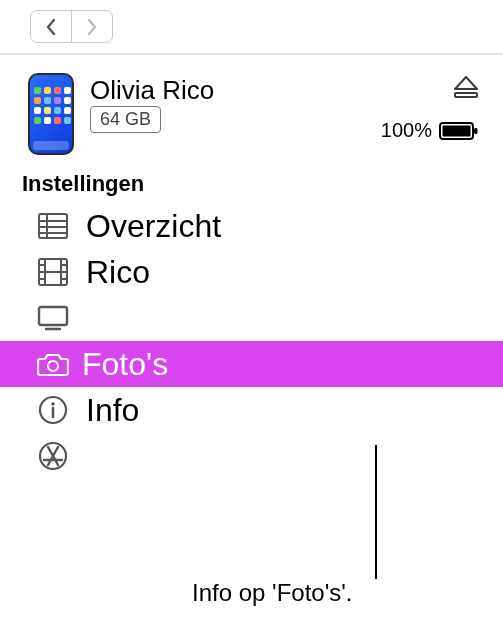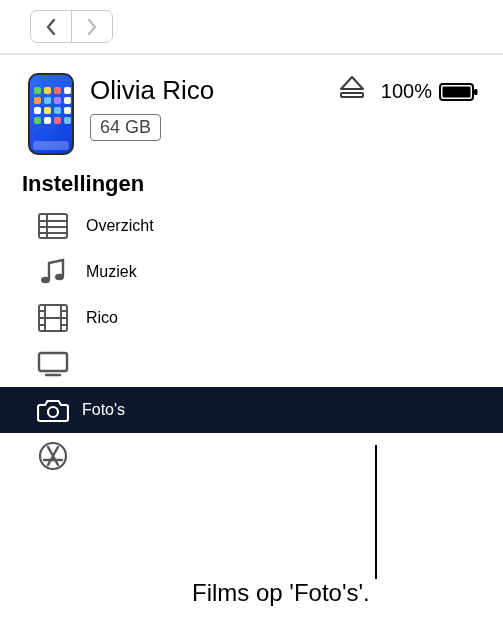--- a/index.html
+++ b/index.html
@@ -48,45 +48,45 @@
     .device-thumb .screen-grid {
       position: absolute; left: 4px; right: 4px; top: 12px;
       display: grid; grid-template-columns: repeat(4, 1fr); gap: 3px;
     }
     .device-thumb .app-icon { width: 7px; height: 7px; border-radius: 2px; }
     .device-thumb .dock {
       position: absolute; left: 3px; right: 3px; bottom: 3px; height: 9px;
       background: rgba(255,255,255,0.25); border-radius: 3px;
     }
     .device-meta { flex: 1; padding-top: 2px; }
-    .device-name { font-size: 26px; font-weight: 400; color: #000; margin-bottom: 8px; }
+    .device-name { font-size: 26px; font-weight: 400; color: #000; margin-bottom: 0; }
     .storage-badge {
       display: inline-block; padding: 2px 9px;
       border: 1.5px solid #777; border-radius: 4px;
       font-size: 18px; color: #444;
     }
     .device-right {
-      display: flex; flex-direction: row; align-items: flex-end;
+      display: flex; flex-direction: column; align-items: flex-end;
       padding-top: 2px; padding-right: 6px; gap: 16px;
     }
     .eject-btn { color: #3a3a3a; }
     .battery-row { display: flex; align-items: center; gap: 7px; }
     .battery-pct { font-size: 20px; color: #000; }
     .section-title {
       font-size: 22px; font-weight: 600; color: #000;
       padding: 10px 9px 6px 22px;
     }
     .settings-list { list-style: none; }
     .settings-item {
       display: flex; align-items: center; gap: 16px;
       padding: 6px 12px 6px 36px;
-      font-size: 16px; color: #000;
+      font-size: 32px; color: #000;
       height: 46px;
     }
-    .settings-item.selected { background: #0f172a; color: #fff; gap: 12px; }
+    .settings-item.selected { background: #d946ef; color: #fff; gap: 12px; }
     .item-icon { width: 34px; height: 34px; display: flex; align-items: center; justify-content: center; flex-shrink: 0; }
     .callout-line {
       position: absolute; width: 2px; background: #000;
     }
     .callout-text {
       position: absolute; font-size: 24px; color: #000; white-space: nowrap;
     }
   </style>
 </head>
 <body>
@@ -157,30 +157,20 @@
       <span class="item-icon">
         <svg width="30" height="26" viewBox="0 0 30 26">
           <rect x="1" y="1" width="28" height="24" rx="2" fill="none" stroke="#555" stroke-width="2"></rect>
           <line x1="1" y1="8" x2="29" y2="8" stroke="#555" stroke-width="2"></line>
           <line x1="1" y1="14" x2="29" y2="14" stroke="#555" stroke-width="2"></line>
           <line x1="1" y1="20" x2="29" y2="20" stroke="#555" stroke-width="2"></line>
           <line x1="9" y1="1" x2="9" y2="25" stroke="#555" stroke-width="2"></line>
         </svg>
       </span>
       <span>Overzicht</span>
-    </li>
-    <li class="settings-item">
-      <span class="item-icon">
-        <svg width="28" height="30" viewBox="0 0 28 30">
-          <path d="M10 22 V6 L24 3 V19" fill="none" stroke="#555" stroke-width="2.4" stroke-linecap="round"></path>
-          <ellipse cx="6.5" cy="23" rx="4.5" ry="3.2" fill="#555"></ellipse>
-          <ellipse cx="20.5" cy="20" rx="4.5" ry="3.2" fill="#555"></ellipse>
-        </svg>
-      </span>
-      <span>Muziek</span>
     </li>
     <li class="settings-item">
       <span class="item-icon">
         <svg width="30" height="28" viewBox="0 0 30 28">
           <rect x="1" y="1" width="28" height="26" rx="2" fill="none" stroke="#555" stroke-width="2"></rect>
           <line x1="7" y1="1" x2="7" y2="27" stroke="#555" stroke-width="2"></line>
           <line x1="23" y1="1" x2="23" y2="27" stroke="#555" stroke-width="2"></line>
           <line x1="1" y1="7" x2="7" y2="7" stroke="#555" stroke-width="2"></line>
           <line x1="1" y1="14" x2="29" y2="14" stroke="#555" stroke-width="2"></line>
           <line x1="1" y1="21" x2="7" y2="21" stroke="#555" stroke-width="2"></line>
@@ -204,21 +194,31 @@
           <path d="M3 8 h5 l2.5 -4 h11 l2.5 4 h5 a2 2 0 0 1 2 2 v12 a2 2 0 0 1 -2 2 h-26 a2 2 0 0 1 -2 -2 v-12 a2 2 0 0 1 2 -2 z" fill="none" stroke="#fff" stroke-width="2.2"></path>
           <circle cx="16" cy="15" r="5" fill="none" stroke="#fff" stroke-width="2.2"></circle>
         </svg>
       </span>
       <span>Foto's</span>
     </li>
     <li class="settings-item">
       <span class="item-icon">
         <svg width="30" height="30" viewBox="0 0 30 30">
           <circle cx="15" cy="15" r="13" fill="none" stroke="#555" stroke-width="2.2"></circle>
+          <circle cx="15" cy="9" r="1.8" fill="#555"></circle>
+          <line x1="15" y1="13" x2="15" y2="22" stroke="#555" stroke-width="2.6" stroke-linecap="round"></line>
+        </svg>
+      </span>
+      <span>Info</span>
+    </li>
+    <li class="settings-item">
+      <span class="item-icon">
+        <svg width="30" height="30" viewBox="0 0 30 30">
+          <circle cx="15" cy="15" r="13" fill="none" stroke="#555" stroke-width="2.2"></circle>
           <path d="M10 6 L20 24 M20 6 L10 24" stroke="#555" stroke-width="2.4" stroke-linecap="round"></path>
           <line x1="6" y1="19" x2="24" y2="19" stroke="#555" stroke-width="2.4" stroke-linecap="round"></line>
         </svg>
       </span>
     </li>
   </ul>
 
 <div class="callout-line" style="left:375px; top:445px; height:134px;"></div>
-<div class="callout-text" style="left:192px; top:579px;">Films op 'Foto's'.</div>
+<div class="callout-text" style="left:192px; top:579px;">Info op 'Foto's'.</div>
 
 </body></html>

